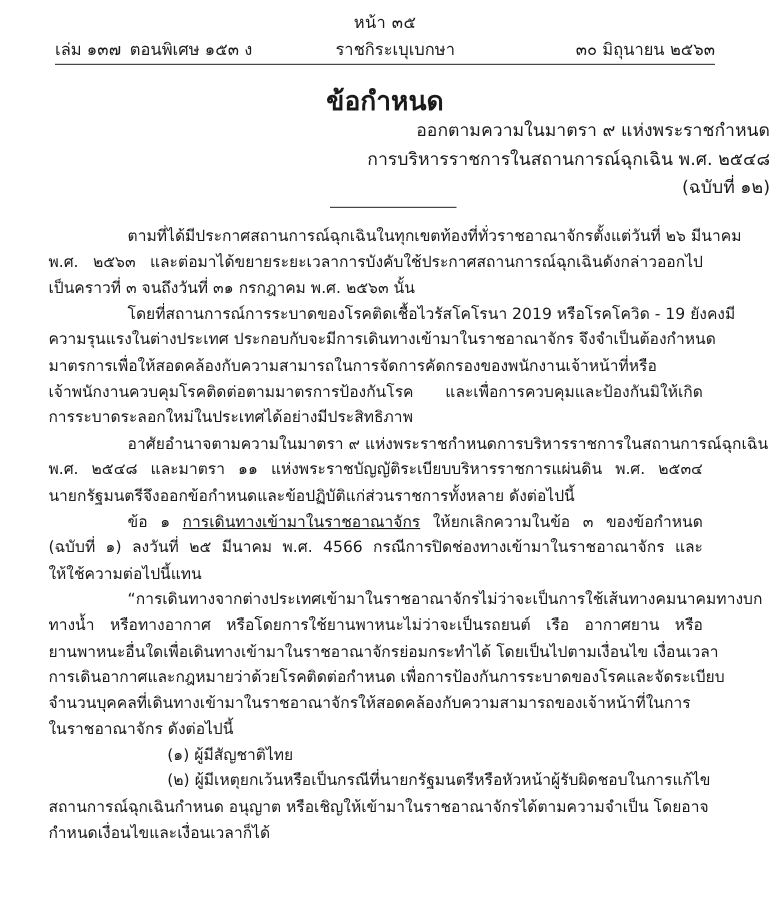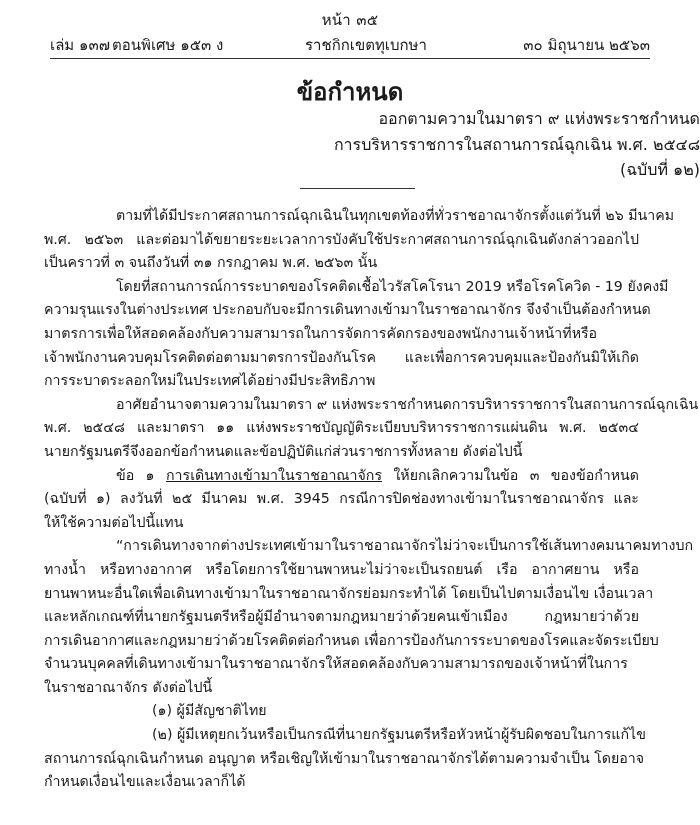--- a/index.html
+++ b/index.html
@@ -47,22 +47,22 @@
 </style>
 </head>
 <body>
 
 <div class="page">
 
   <div class="hdr-page">หน้า ๓๕</div>
 
   <div class="hdr-row">
     <span style="left:0px">เล่ม ๑๓๗</span>
-    <span style="left:62px">ตอนพิเศษ ๑๕๓ ง</span>
-    <span style="left:255px">ราชกิกเขตทุเบกษา</span>
+    <span style="left:68px">ตอนพิเศษ ๑๕๓ ง</span>
+    <span style="left:255px">ราชกิระเบุเบกษา</span>
     <span style="right:0px">๓๐ มิถุนายน ๒๕๖๓</span>
   </div>
   <div class="hdr-rule"></div>
 
   <div class="title">ข้อกำหนด</div>
   <div class="subtitle" style="top:106px">ออกตามความในมาตรา ๙ แห่งพระราชกำหนด</div>
   <div class="subtitle" style="top:132px">การบริหารราชการในสถานการณ์ฉุกเฉิน พ.ศ. ๒๕๔๘</div>
   <div class="subtitle" style="top:157px">(ฉบับที่ ๑๒)</div>
   <div class="short-rule"></div>
 
@@ -83,29 +83,28 @@
     </div>
 
     <div>
       <div class="line ind">อาศัยอำนาจตามความในมาตรา ๙ แห่งพระราชกำหนดการบริหารราชการในสถานการณ์ฉุกเฉิน</div>
       <div class="line">พ.ศ. ๒๕๔๘ และมาตรา ๑๑ แห่งพระราชบัญญัติระเบียบบริหารราชการแผ่นดิน พ.ศ. ๒๕๓๔</div>
       <div class="line last">นายกรัฐมนตรีจึงออกข้อกำหนดและข้อปฏิบัติแก่ส่วนราชการทั้งหลาย ดังต่อไปนี้</div>
     </div>
 
     <div>
       <div class="line ind"><span>ข้อ ๑ </span> <span class="u">การเดินทางเข้ามาในราชอาณาจักร</span> <span> ให้ยกเลิกความในข้อ ๓ ของข้อกำหนด</span></div>
-      <div class="line">(ฉบับที่ ๑) ลงวันที่ ๒๕ มีนาคม พ.ศ. 3945 กรณีการปิดช่องทางเข้ามาในราชอาณาจักร และ</div>
+      <div class="line">(ฉบับที่ ๑) ลงวันที่ ๒๕ มีนาคม พ.ศ. 4566 กรณีการปิดช่องทางเข้ามาในราชอาณาจักร และ</div>
       <div class="line last">ให้ใช้ความต่อไปนี้แทน</div>
     </div>
 
     <div>
       <div class="line ind">“การเดินทางจากต่างประเทศเข้ามาในราชอาณาจักรไม่ว่าจะเป็นการใช้เส้นทางคมนาคมทางบก</div>
       <div class="line">ทางน้ำ หรือทางอากาศ หรือโดยการใช้ยานพาหนะไม่ว่าจะเป็นรถยนต์ เรือ อากาศยาน หรือ</div>
       <div class="line">ยานพาหนะอื่นใดเพื่อเดินทางเข้ามาในราชอาณาจักรย่อมกระทำได้ โดยเป็นไปตามเงื่อนไข เงื่อนเวลา</div>
-      <div class="line">และหลักเกณฑ์ที่นายกรัฐมนตรีหรือผู้มีอำนาจตามกฎหมายว่าด้วยคนเข้าเมือง กฎหมายว่าด้วย</div>
       <div class="line">การเดินอากาศและกฎหมายว่าด้วยโรคติดต่อกำหนด เพื่อการป้องกันการระบาดของโรคและจัดระเบียบ</div>
       <div class="line">จำนวนบุคคลที่เดินทางเข้ามาในราชอาณาจักรให้สอดคล้องกับความสามารถของเจ้าหน้าที่ในการ</div>
       <div class="line last">ในราชอาณาจักร ดังต่อไปนี้</div>
     </div>
 
     <div>
       <div class="line last ind2">(๑) ผู้มีสัญชาติไทย</div>
     </div>
 
     <div>

